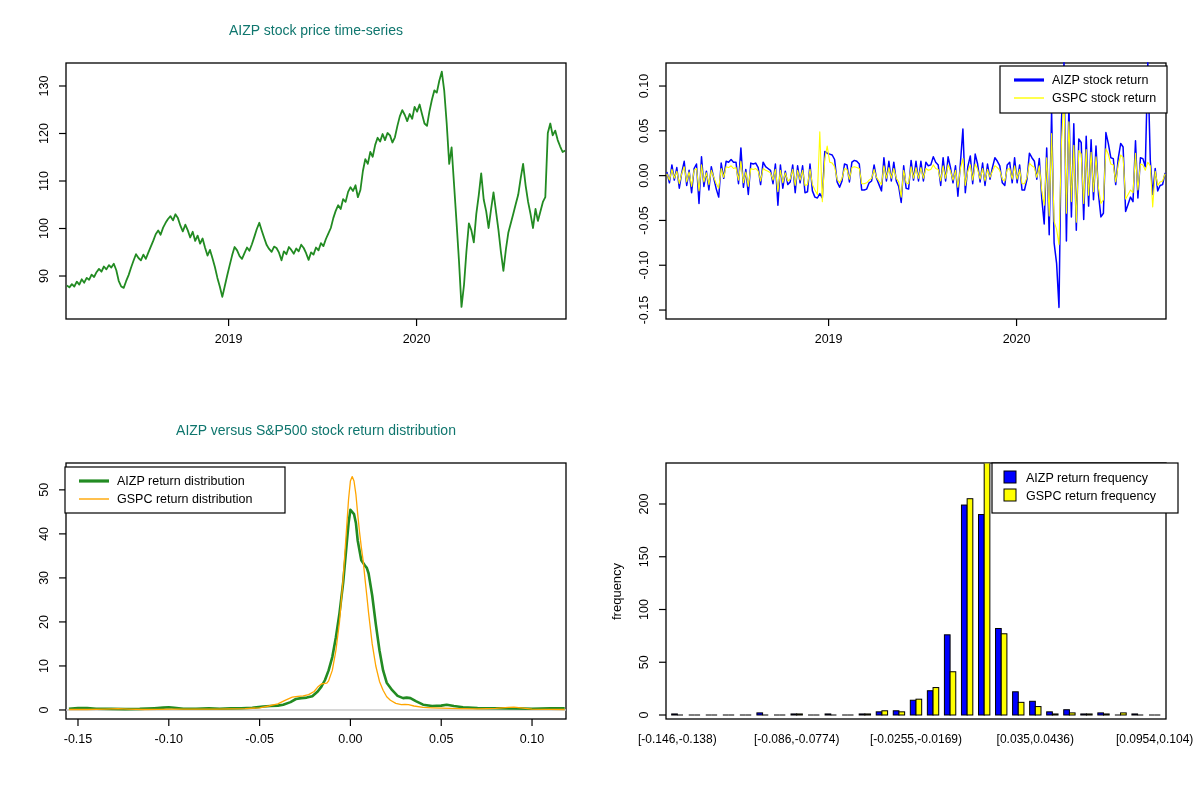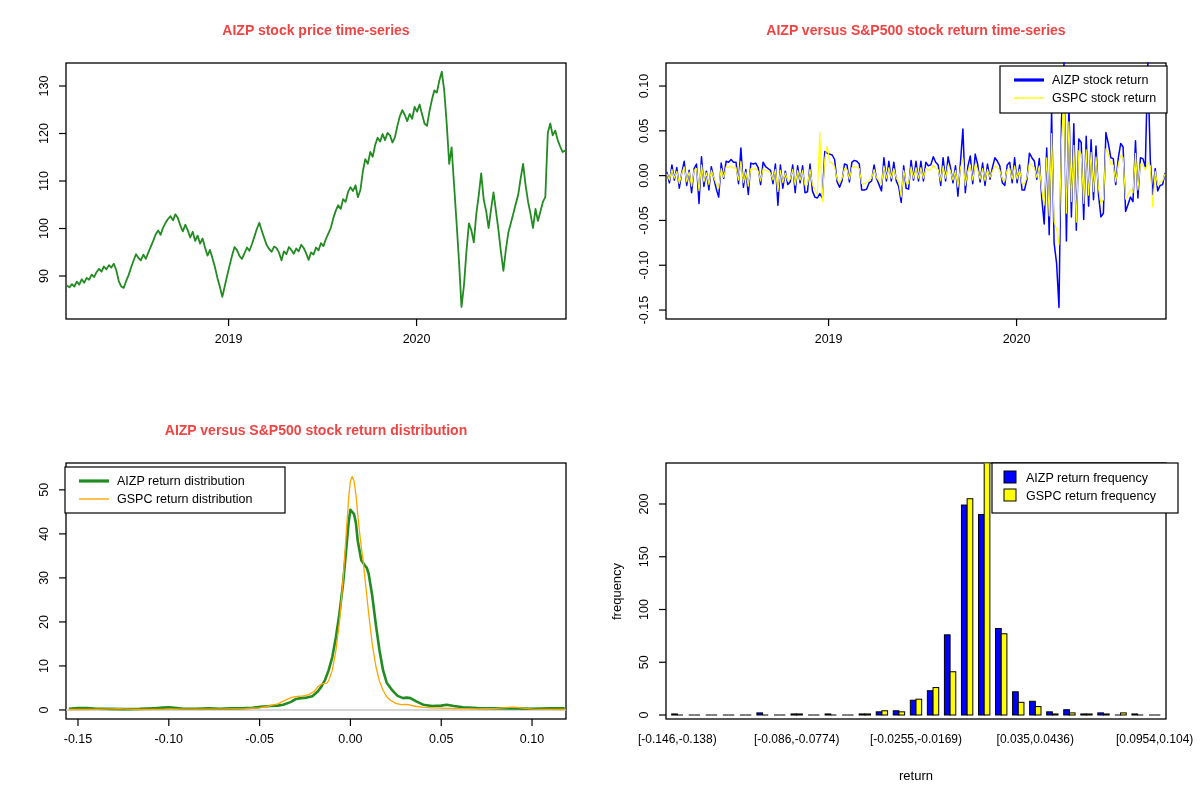--- a/index.html
+++ b/index.html
@@ -1,20 +1,20 @@
 <!DOCTYPE html>
 <html><head>
 <meta charset="utf-8">
 <style>
   html,body{margin:0;padding:0;background:#FFFFFF;}
   body{width:1200px;height:800px;overflow:hidden;font-family:"Liberation Sans",sans-serif;}
   .grid{display:grid;grid-template-columns:600px 600px;grid-template-rows:400px 400px;width:1200px;height:800px;}
   .panel{position:relative;width:600px;height:400px;}
   .chart-title{position:absolute;top:22px;left:66px;width:500px;text-align:center;
-    font-size:14px;font-weight:bold;color:#ef4444;}
+    font-size:14px;font-weight:normal;color:#0f766e;}
   .xlabel{position:absolute;left:66px;width:500px;top:368px;text-align:center;font-size:13px;color:#000;}
   .ylabel{position:absolute;left:8px;top:63px;height:256px;width:16px;display:flex;align-items:center;justify-content:center;
     writing-mode:vertical-rl;transform:rotate(180deg);font-size:13px;color:#000;}
   svg{position:absolute;top:0;left:0;}
   svg text{font-family:"Liberation Sans",sans-serif;fill:#000;}
 </style>
 </head>
 <body>
 
 <div class="grid">
@@ -33,21 +33,20 @@
         <text x="48" y="85.99202078307664" font-size="12.5px" text-anchor="middle" transform="rotate(-90 48 85.99202078307664)">130</text>
         <line x1="228.59398496240271" y1="319" x2="228.59398496240271" y2="326" stroke="#000" stroke-width="1.2"></line>
         <text x="228.59398496240271" y="343" font-size="12.5px" text-anchor="middle">2019</text>
         <line x1="416.56390977442703" y1="319" x2="416.56390977442703" y2="326" stroke="#000" stroke-width="1.2"></line>
         <text x="416.56390977442703" y="343" font-size="12.5px" text-anchor="middle">2020</text>
         <rect x="66" y="63" width="500" height="256" fill="none" stroke="#000" stroke-width="1.3"></rect>
         <polyline points="66.9,285.5 69.4,287.4 71.9,284.1 74.3,286.5 76.8,281.7 79.3,284.6 81.7,279.3 84.2,282.7 86.7,277.9 89.1,279.8 91.6,274.6 94.1,277.0 96.5,272.2 99.0,268.9 101.5,271.7 103.9,266.5 106.4,269.4 108.9,265.1 111.3,267.5 113.8,263.7 116.3,270.3 118.7,280.8 121.2,286.5 123.7,287.9 126.1,281.2 128.6,275.1 131.1,267.5 133.5,260.8 136.0,254.2 138.5,258.0 140.9,260.3 143.4,254.6 145.8,258.9 148.3,252.7 150.8,246.6 153.2,240.9 155.7,234.2 158.2,230.4 160.6,234.7 163.1,227.6 165.6,222.8 168.0,219.0 170.5,216.2 173.0,220.4 175.4,214.3 177.9,218.1 180.4,225.7 182.8,231.4 185.3,224.7 187.8,230.4 190.2,237.5 192.7,231.8 195.2,240.9 197.6,235.6 200.1,243.7 202.6,238.5 205.0,247.5 207.5,255.6 210.0,249.9 212.4,258.0 214.9,267.0 217.4,277.9 219.8,286.5 222.3,296.9 224.8,286.0 227.2,275.5 229.7,265.1 232.2,255.1 234.6,247.0 237.1,250.4 239.6,256.1 242.0,258.9 244.5,253.2 247.0,247.5 249.4,250.8 251.9,244.2 254.4,236.6 256.8,229.0 259.3,222.8 261.7,230.4 264.2,238.0 266.7,245.1 269.1,248.9 271.6,251.8 274.1,246.6 276.5,248.0 279.0,252.7 281.5,260.3 283.9,251.3 286.4,254.2 288.9,247.0 291.3,249.9 293.8,253.7 296.3,248.5 298.7,251.3 301.2,244.7 303.7,248.0 306.1,253.2 308.6,259.9 311.1,252.3 313.5,254.6 316.0,247.5 318.5,250.4 320.9,243.2 323.4,246.1 325.9,239.0 328.3,233.7 330.8,228.0 333.3,218.1 335.7,210.9 338.2,205.2 340.7,209.0 343.1,199.1 345.6,201.9 348.1,191.9 350.5,187.2 353.0,191.0 355.5,185.3 357.9,197.2 360.4,190.0 362.9,171.0 365.3,159.1 367.8,163.9 370.3,152.0 372.7,156.8 375.2,144.9 377.6,137.8 380.1,141.6 382.6,134.0 385.0,140.1 387.5,133.0 390.0,135.4 392.4,142.5 394.9,137.3 397.4,125.9 399.8,116.4 402.3,110.2 404.8,115.0 407.2,121.1 409.7,114.0 412.2,118.8 414.6,106.9 417.1,111.6 419.6,104.5 422.0,114.0 424.5,123.5 427.0,125.9 429.4,111.6 431.9,99.8 434.4,90.3 436.8,92.6 439.3,80.8 441.8,71.7 444.2,90.3 446.7,123.5 449.2,163.9 451.6,147.3 454.1,185.3 456.6,223.3 459.0,261.3 461.5,306.9 464.0,285.0 466.4,251.8 468.9,223.3 471.4,230.4 473.8,242.3 476.3,213.8 478.8,194.8 481.2,173.4 483.7,199.5 486.2,211.4 488.6,228.0 491.1,209.0 493.5,192.4 496.0,211.4 498.5,230.4 500.9,251.8 503.4,270.8 505.9,249.4 508.3,232.8 510.8,223.3 513.3,213.8 515.7,204.3 518.2,194.8 520.7,178.2 523.1,163.9 525.6,185.3 528.1,201.9 530.5,213.8 533.0,228.0 535.5,209.0 537.9,220.9 540.4,211.4 542.9,201.9 545.3,197.2 547.8,133.0 550.3,123.5 552.7,135.4 555.2,130.6 557.7,140.1 560.1,146.3 562.6,152.0 565.1,150.6" fill="none" stroke="#228B22" stroke-width="1.8" stroke-linejoin="round"></polyline>
       </svg>
   </div>
   <div class="panel">
-    <div class="chart-title">AIZP versus S&amp;P500 stock return time-series</div>
     <svg id="svg1" width="600" height="400">
         <line x1="66" y1="310.0395519775989" x2="59" y2="310.0395519775989" stroke="#000" stroke-width="1.2"></line>
         <text x="48" y="310.0395519775989" font-size="12.5px" text-anchor="middle" transform="rotate(-90 48 310.0395519775989)">-0.15</text>
         <line x1="66" y1="265.23731186559326" x2="59" y2="265.23731186559326" stroke="#000" stroke-width="1.2"></line>
         <text x="48" y="265.23731186559326" font-size="12.5px" text-anchor="middle" transform="rotate(-90 48 265.23731186559326)">-0.10</text>
         <line x1="66" y1="220.4350717535877" x2="59" y2="220.4350717535877" stroke="#000" stroke-width="1.2"></line>
         <text x="48" y="220.4350717535877" font-size="12.5px" text-anchor="middle" transform="rotate(-90 48 220.4350717535877)">-0.05</text>
         <line x1="66" y1="175.63283164158207" x2="59" y2="175.63283164158207" stroke="#000" stroke-width="1.2"></line>
         <text x="48" y="175.63283164158207" font-size="12.5px" text-anchor="middle" transform="rotate(-90 48 175.63283164158207)">0.00</text>
         <line x1="66" y1="130.83059152957648" x2="59" y2="130.83059152957648" stroke="#000" stroke-width="1.2"></line>
@@ -101,21 +100,20 @@
         <polyline points="68.9,309.5 87.1,309.5 105.2,309.1 117.9,308.7 128.8,309.1 143.4,309.5 157.9,309.3 172.4,309.1 187.0,309.1 201.5,309.1 216.0,309.1 230.5,308.9 245.1,308.7 259.6,307.8 268.7,306.0 277.8,303.8 285.0,300.3 292.3,297.2 297.7,296.3 303.2,295.9 308.6,294.6 314.1,291.5 317.7,287.1 321.4,284.0 323.2,283.6 326.8,283.1 328.6,280.9 332.3,270.4 335.9,250.5 339.5,221.9 343.2,177.9 346.8,125.1 348.6,98.7 350.4,81.0 352.2,76.6 354.0,81.0 355.9,94.3 357.7,114.1 359.5,131.7 361.3,147.1 363.1,160.3 364.9,177.9 366.8,195.5 368.6,213.1 372.2,243.9 375.8,266.0 379.5,281.4 383.1,290.2 386.7,296.8 390.4,300.3 395.8,303.4 401.3,304.7 404.9,304.3 408.5,304.7 414.0,306.0 423.1,307.3 432.1,307.8 441.2,308.2 459.4,308.7 477.6,308.9 495.7,308.4 508.4,307.3 513.9,307.1 521.1,307.8 532.0,309.1 550.2,309.3 564.7,309.5" fill="none" stroke="#FFA500" stroke-width="1.3" stroke-linejoin="round"></polyline>
         <rect x="65" y="67" width="220" height="46" fill="#FFF" stroke="#000" stroke-width="1.2"></rect>
         <line x1="79" y1="81" x2="109" y2="81" stroke="#228B22" stroke-width="3.2"></line>
         <text x="117" y="85" font-size="12.5px">AIZP return distribution</text>
         <line x1="79" y1="99" x2="109" y2="99" stroke="#FFA500" stroke-width="1.4"></line>
         <text x="117" y="103" font-size="12.5px">GSPC return distribution</text>
       </svg>
   </div>
   <div class="panel">
     <div class="ylabel">frequency</div>
-    <div class="xlabel">return</div>
     <svg id="svg3" width="600" height="400">
         <defs>
           <clipPath id="barclip">
             <rect x="66.5" y="63.5" width="499" height="255"></rect>
           </clipPath>
         </defs>
         <line x1="66" y1="315.0014836183804" x2="59" y2="315.0014836183804" stroke="#000" stroke-width="1.2"></line>
         <text x="48" y="315.0014836183804" font-size="12.5px" text-anchor="middle" transform="rotate(-90 48 315.0014836183804)">0</text>
         <line x1="66" y1="262.25060787141973" x2="59" y2="262.25060787141973" stroke="#000" stroke-width="1.2"></line>
         <text x="48" y="262.25060787141973" font-size="12.5px" text-anchor="middle" transform="rotate(-90 48 262.25060787141973)">50</text>

